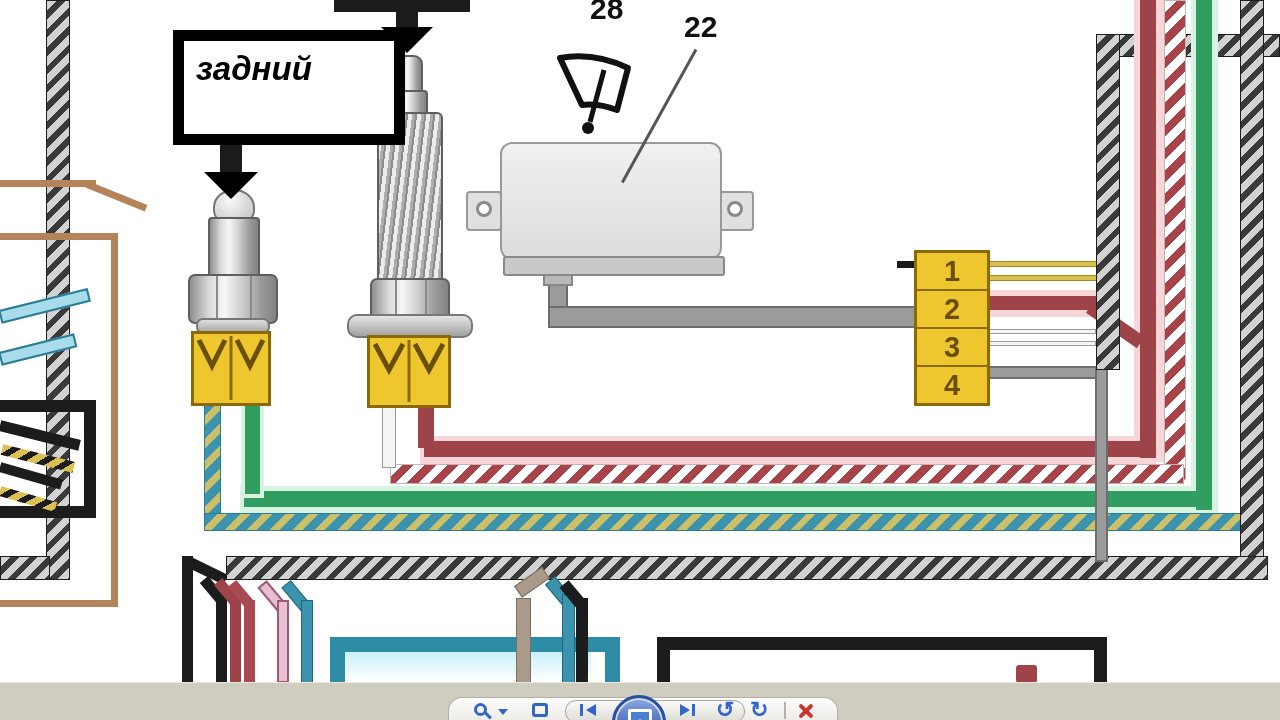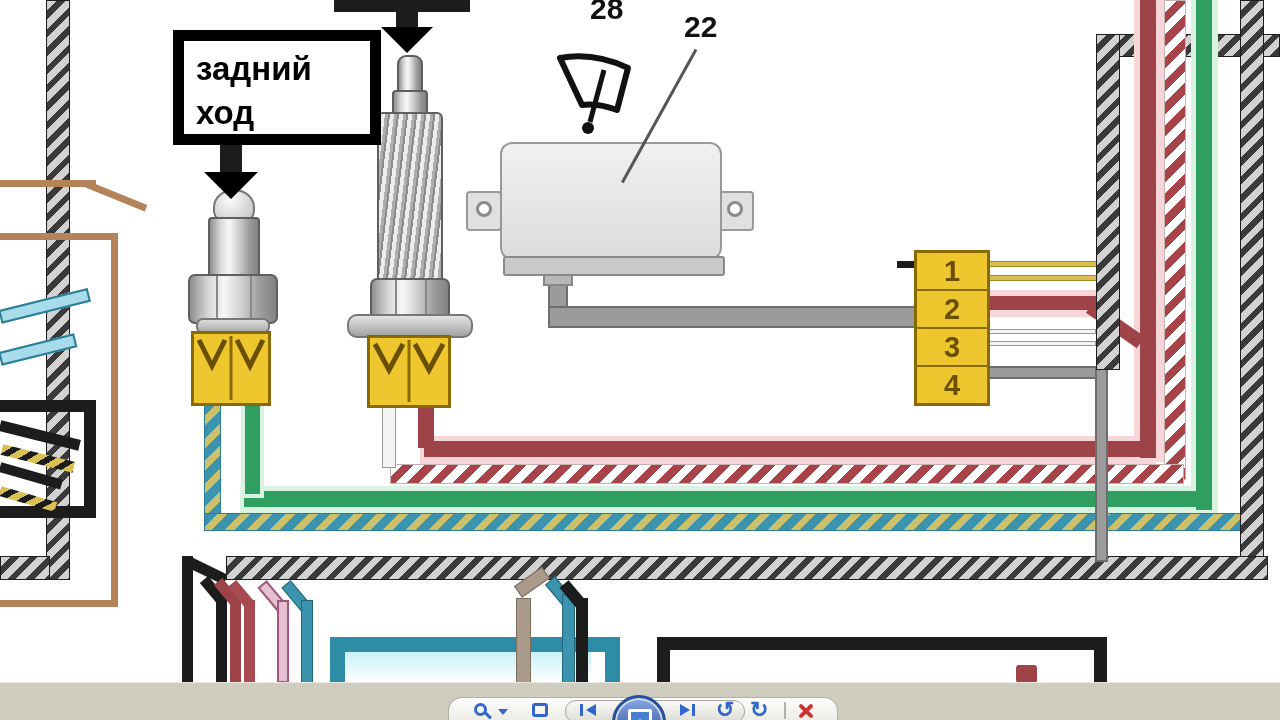--- a/index.html
+++ b/index.html
@@ -199,23 +199,22 @@
     <svg class="abs" style="left:518px;top:46px;" width="125" height="95" viewBox="0 0 125 95">
       <path d="M42 12 Q76 6 110 22 L99 64 Q80 57 64 59 Z" fill="none" stroke="#111" stroke-width="6" stroke-linejoin="round"></path>
       <line x1="86" y1="24" x2="72" y2="76" stroke="#111" stroke-width="5"></line>
       <circle cx="70" cy="82" r="6" fill="#111"></circle>
     </svg>
 
     <div class="abs callout" style="left:590px;top:-8px;">28</div>
     <div class="abs callout" style="left:684px;top:10px;">22</div>
     <div class="abs" style="left:696px;top:48px;width:152px;height:3px;background:#555;transform:rotate(119deg);transform-origin:left center;"></div>
 
-    <div class="abs labelbox" style="left:173px;top:30px;width:208px;height:115px;">
+    <div class="abs labelbox" style="left:173px;top:30px;width:232px;height:115px;font-style:italic;">
       <div>задний</div>
-      <div>ход</div>
     </div>
     <div class="abs blk" style="left:220px;top:145px;width:22px;height:30px;"></div>
     <div class="abs tri-down" style="left:204px;top:172px;"></div>
     <div class="abs blk" style="left:334px;top:0;width:136px;height:12px;"></div>
     <div class="abs blk" style="left:396px;top:10px;width:22px;height:20px;"></div>
     <div class="abs tri-down" style="left:381px;top:27px;border-left-width:26px;border-right-width:26px;border-top-width:26px;"></div>
   </div>
 
   <div class="abs" id="toolbar" style="left:0;top:682px;width:1280px;height:38px;">
     <div class="abs" id="tb-box" style="left:448px;top:14px;width:388px;height:24px;"></div>

